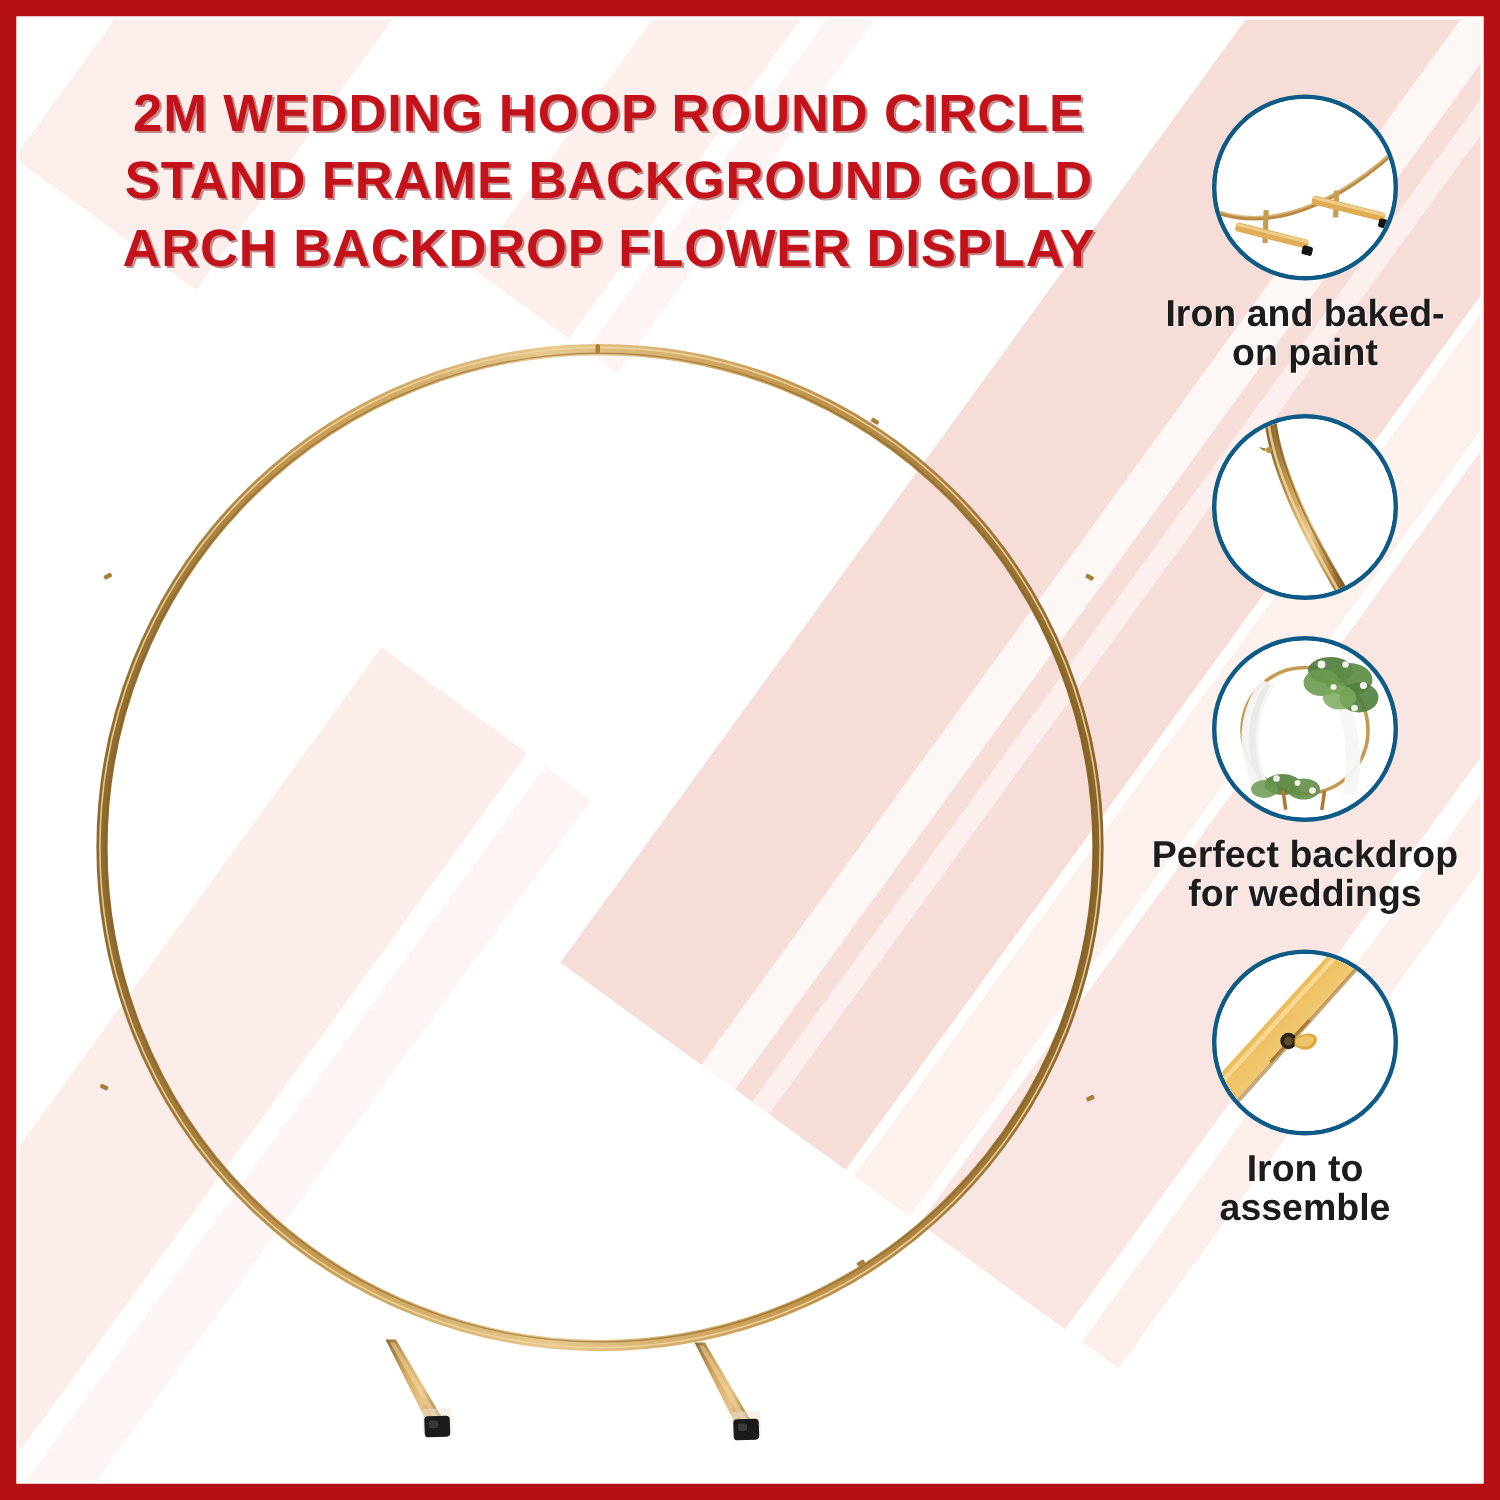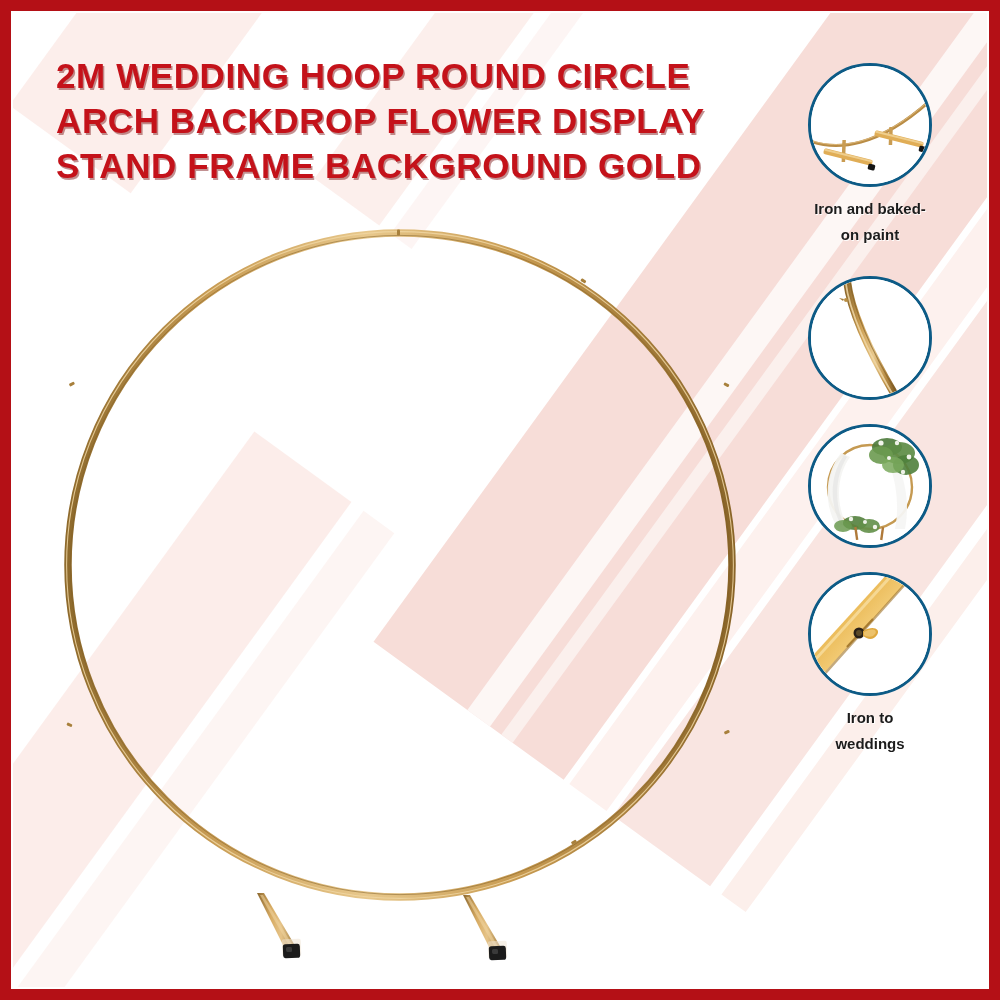--- a/index.html
+++ b/index.html
@@ -60,20 +60,21 @@
     top: 42px;
     width: 700px;
     z-index: 20;
     color: #c4121a;
     font-weight: bold;
     font-size: 35px;
     line-height: 45px;
     letter-spacing: 0.6px;
     text-transform: uppercase;
     text-shadow: 1.5px 1.5px 0 rgba(120,10,14,0.45);
+    text-align: center;
   }
   .title-line { display: block; white-space: nowrap; }
 
   
   .product {
     position: absolute;
     left: 0;
     top: 0;
     width: 770px;
     height: 978px;
@@ -110,21 +111,21 @@
     background: #ffffff;
     overflow: hidden;
     position: relative;
     box-sizing: border-box;
   }
   .feature-label {
     margin-top: 9px;
     width: 210px;
     text-align: center;
     color: #1c1c1c;
-    font-size: 15px;
+    font-size: 25px;
     font-weight: bold;
     line-height: 26px;
     text-shadow: 0.8px 0.8px 0 rgba(255,255,255,0.9);
   }
   .f-gap-1 { height: 22px; }
   .f-gap-2 { height: 18px; }
   .f-gap-3 { height: 18px; }
 </style>
 </head>
 <body>
@@ -221,22 +222,22 @@
           <path d="M 455,886 L 458,886 L 489,939 L 486,940 Z" fill="#f0d5a0" opacity="0.55"></path>
           <rect x="477" y="930" width="19" height="17" rx="2" transform="rotate(-2 486 938)" fill="#efe3d3" opacity="0.55"></rect>
           <rect x="478" y="935" width="17" height="14" rx="2.5" transform="rotate(-2 486 942)" fill="#1b1b1b"></rect>
           <rect x="481" y="938" width="6" height="5" rx="1.5" transform="rotate(-2 484 940)" fill="#3a3a3a"></rect>
         </g>
       </svg>
     </div>
 
     <div class="title">
       <span class="title-line">2M WEDDING HOOP ROUND CIRCLE</span>
+      <span class="title-line">STAND FRAME BACKGROUND GOLD</span>
       <span class="title-line">ARCH BACKDROP FLOWER DISPLAY</span>
-      <span class="title-line">STAND FRAME BACKGROUND GOLD</span>
     </div>
 
     <div class="features">
 
       <div class="feature">
         <div class="feature-circle">
           <svg width="118" height="118" viewBox="0 0 118 118">
             <rect x="0" y="0" width="118" height="118" fill="#ffffff"></rect>
 
             <path d="M -8,72 C 25,88 70,80 122,32" fill="none" stroke="#b98c45" stroke-width="3"></path>
@@ -319,20 +320,24 @@
               <ellipse cx="32" cy="99" rx="9" ry="6" fill="#6b9a50" opacity="0.85"></ellipse>
               <circle cx="40" cy="92" r="2.2" fill="#f0f3e9"></circle>
               <circle cx="54" cy="95" r="2" fill="#eef1e7"></circle>
               <circle cx="64" cy="100" r="2.2" fill="#f2f4ec"></circle>
             </g>
 
             <rect x="44" y="100" width="2.4" height="13" fill="#b07a3a" transform="rotate(-8 45 106)"></rect>
             <rect x="70" y="100" width="2.4" height="13" fill="#b07a3a" transform="rotate(8 71 106)"></rect>
           </svg>
         </div>
+        <div class="feature-label">
+          <span>Perfect backdrop</span><br>
+          <span>for weddings</span>
+        </div>
       </div>
 
       <div class="f-gap-3"></div>
 
       <div class="feature">
         <div class="feature-circle">
           <svg width="118" height="118" viewBox="0 0 118 118">
             <rect x="0" y="0" width="118" height="118" fill="#ffffff"></rect>
             <defs>
               <linearGradient id="rodG2" x1="0" y1="0" x2="1" y2="1">
@@ -350,21 +355,21 @@
             <path d="M 36,72 L 62,44" fill="none" stroke="#a87c30" stroke-width="2.2"></path>
 
             <circle cx="48" cy="58" r="5.5" fill="#2a2118"></circle>
             <circle cx="48" cy="58" r="3" fill="#60azaz" style="fill:#5c4a28"></circle>
             <path d="M 52,56 C 62,50 70,54 66,60 C 62,66 56,64 52,61 Z" fill="#e0a93f"></path>
             <path d="M 53,57 C 61,52 67,55 64,59 C 61,63 56,62 53,60 Z" fill="#f0c877" opacity="0.8"></path>
           </svg>
         </div>
         <div class="feature-label">
           <span>Iron to</span><br>
-          <span>weddings</span>
+          <span>assemble</span>
         </div>
       </div>
 
     </div>
   </div>
 
   <div class="frame"></div>
   <div class="frame-inner"></div>
 </div>
 

